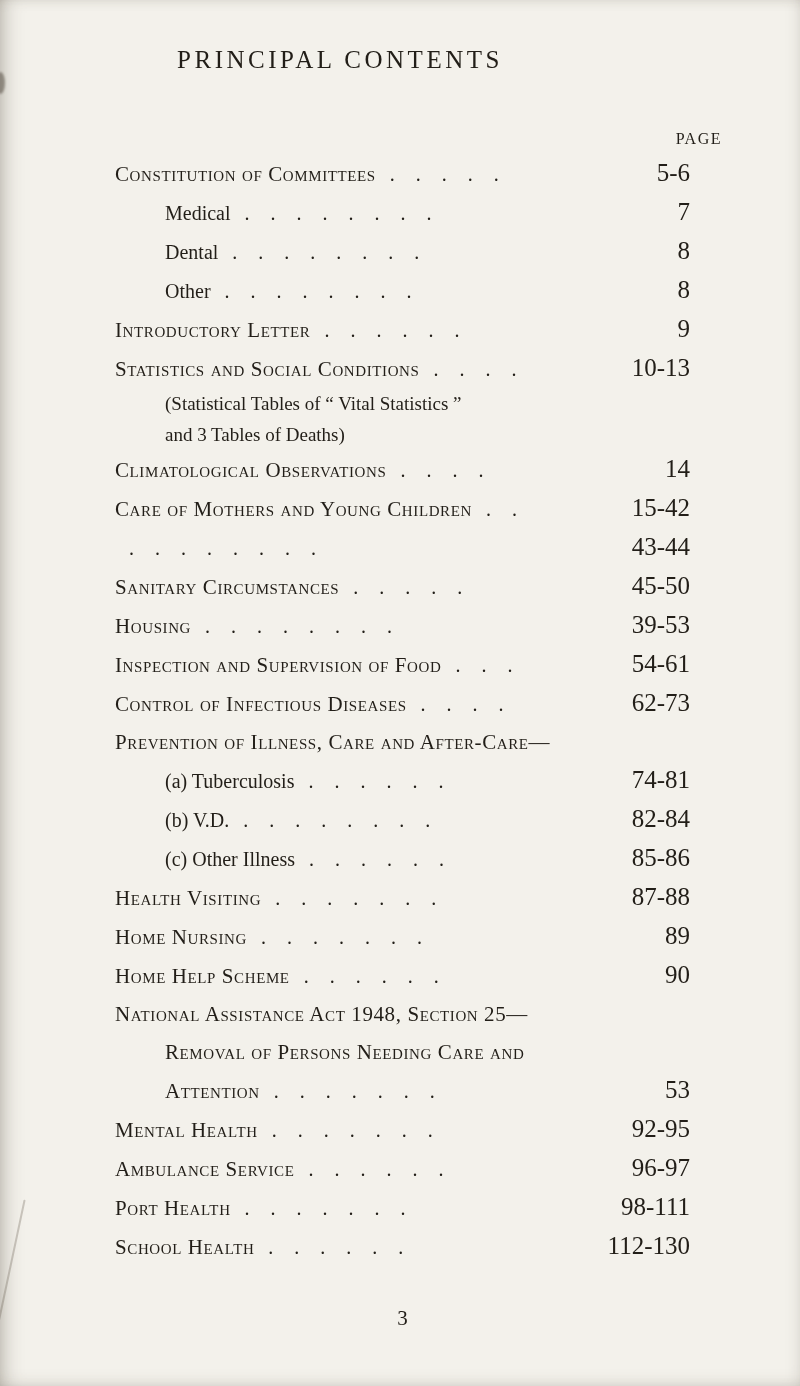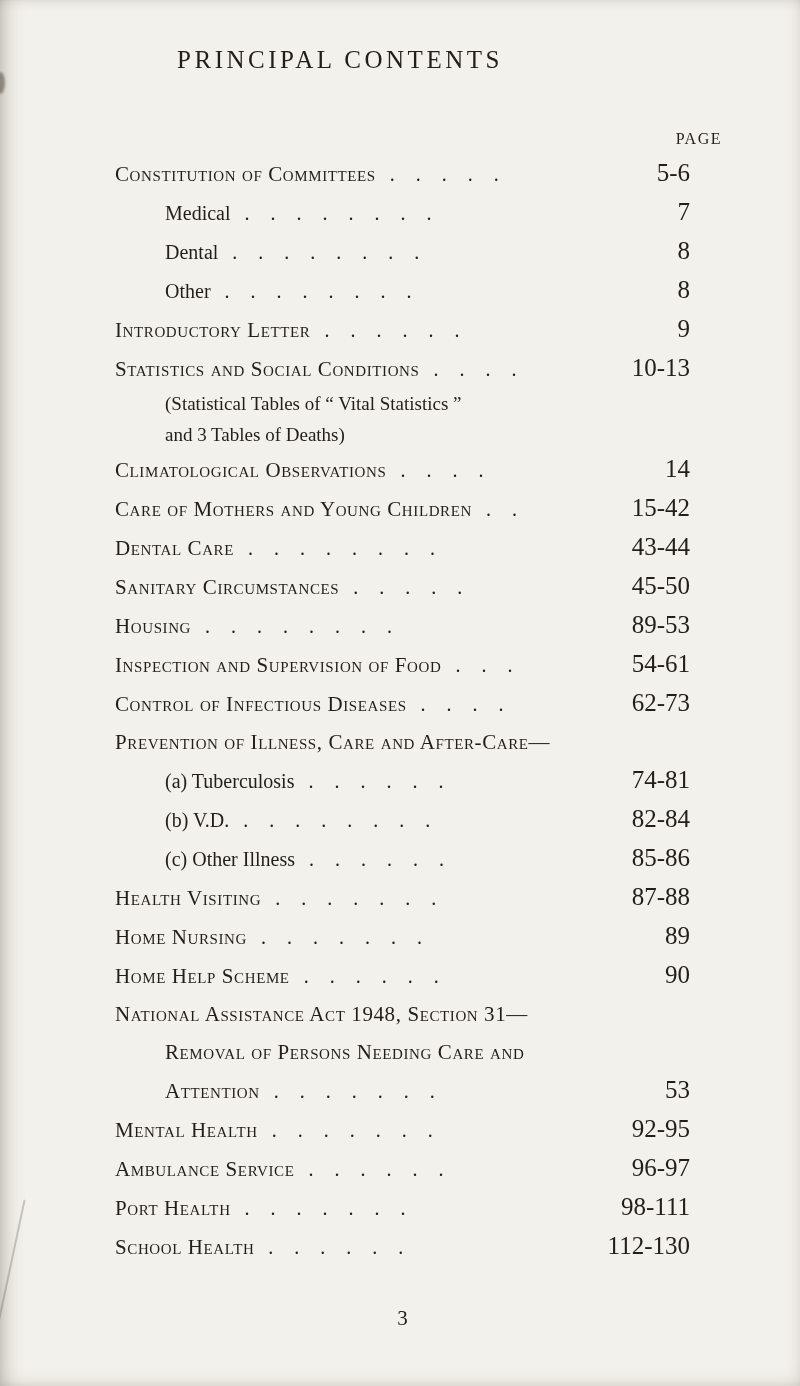--- a/index.html
+++ b/index.html
@@ -145,33 +145,32 @@
       <span class="label">Climatological Observations</span>
       <span class="leader">. . . .</span>
       <span class="pagenum">14</span>
     </div>
       <div class="row caps">
       <span class="label">Care of Mothers and Young Children</span>
       <span class="leader">. .</span>
       <span class="pagenum">15-42</span>
     </div>
       <div class="row caps">
-      <span class="label">Dental Care</span>
       <span class="leader">. . . . . . . .</span>
       <span class="pagenum">43-44</span>
     </div>
       <div class="row caps">
       <span class="label">Sanitary Circumstances</span>
       <span class="leader">. . . . .</span>
       <span class="pagenum">45-50</span>
     </div>
       <div class="row caps">
       <span class="label">Housing</span>
       <span class="leader">. . . . . . . .</span>
-      <span class="pagenum">89-53</span>
+      <span class="pagenum">39-53</span>
     </div>
       <div class="row caps">
       <span class="label">Inspection and Supervision of Food</span>
       <span class="leader">. . .</span>
       <span class="pagenum">54-61</span>
     </div>
       <div class="row caps">
       <span class="label">Control of Infectious Diseases</span>
       <span class="leader">. . . .</span>
       <span class="pagenum">62-73</span>
@@ -205,21 +204,21 @@
       <span class="label">Home Nursing</span>
       <span class="leader">. . . . . . .</span>
       <span class="pagenum">89</span>
     </div>
       <div class="row caps">
       <span class="label">Home Help Scheme</span>
       <span class="leader">. . . . . .</span>
       <span class="pagenum">90</span>
     </div>
       <div class="row caps">
-      <span class="label">National Assistance Act 1948, Section 31—</span>
+      <span class="label">National Assistance Act 1948, Section 25—</span>
       <span class="leader"></span>
       <span class="pagenum"></span>
     </div>
       <div class="row caps indent">
       <span class="label">Removal of Persons Needing Care and</span>
       <span class="leader"></span>
       <span class="pagenum"></span>
     </div>
       <div class="row caps indent">
       <span class="label">Attention</span>

